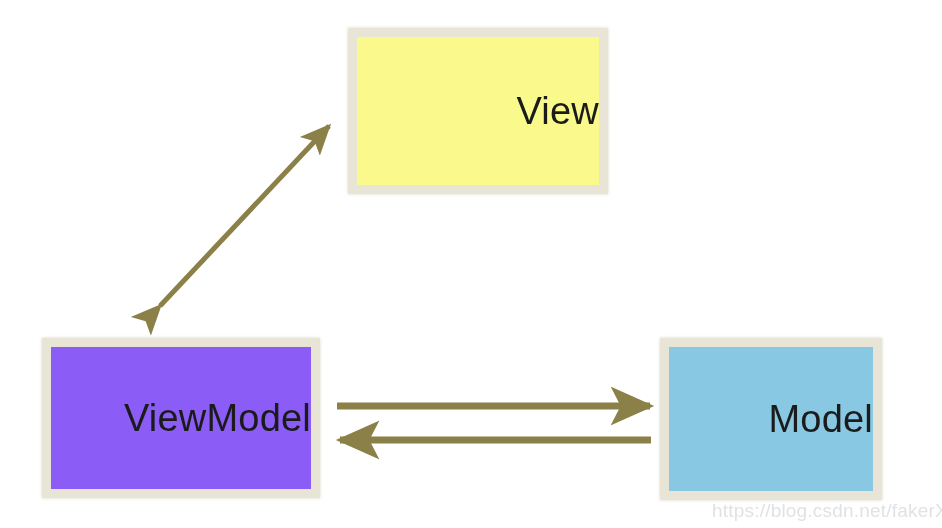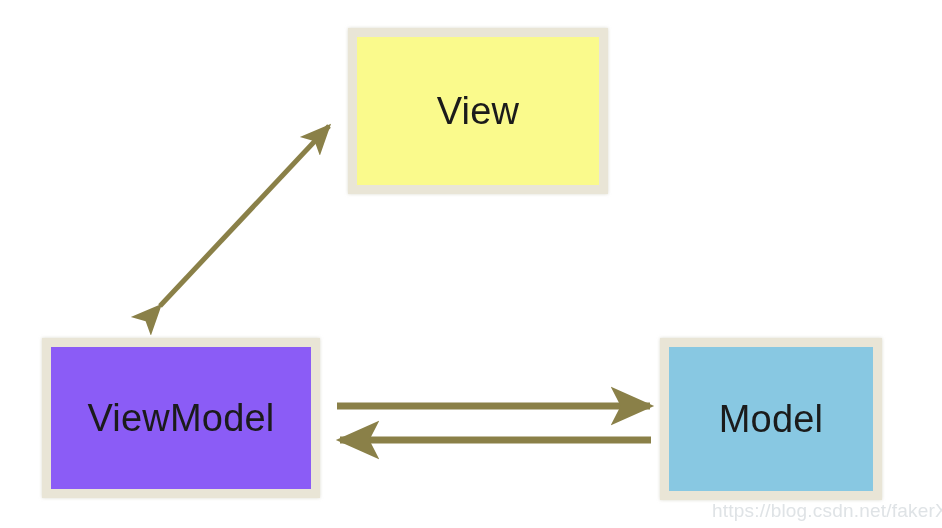--- a/index.html
+++ b/index.html
@@ -15,21 +15,21 @@
     width: 942px;
     height: 528px;
     background: #ffffff;
     overflow: hidden;
   }
   .node {
     position: absolute;
     box-sizing: border-box;
     display: flex;
     align-items: center;
-    justify-content: center;
+    justify-content: flex-end;
     border-style: solid;
     border-width: 9px;
     border-color: #e9e5d6;
     box-shadow: 0 0 3px rgba(190,185,165,0.55);
   }
   .node-label {
     font-size: 38px;
     font-weight: 400;
     color: #1b1b1b;
     letter-spacing: 0.2px;

